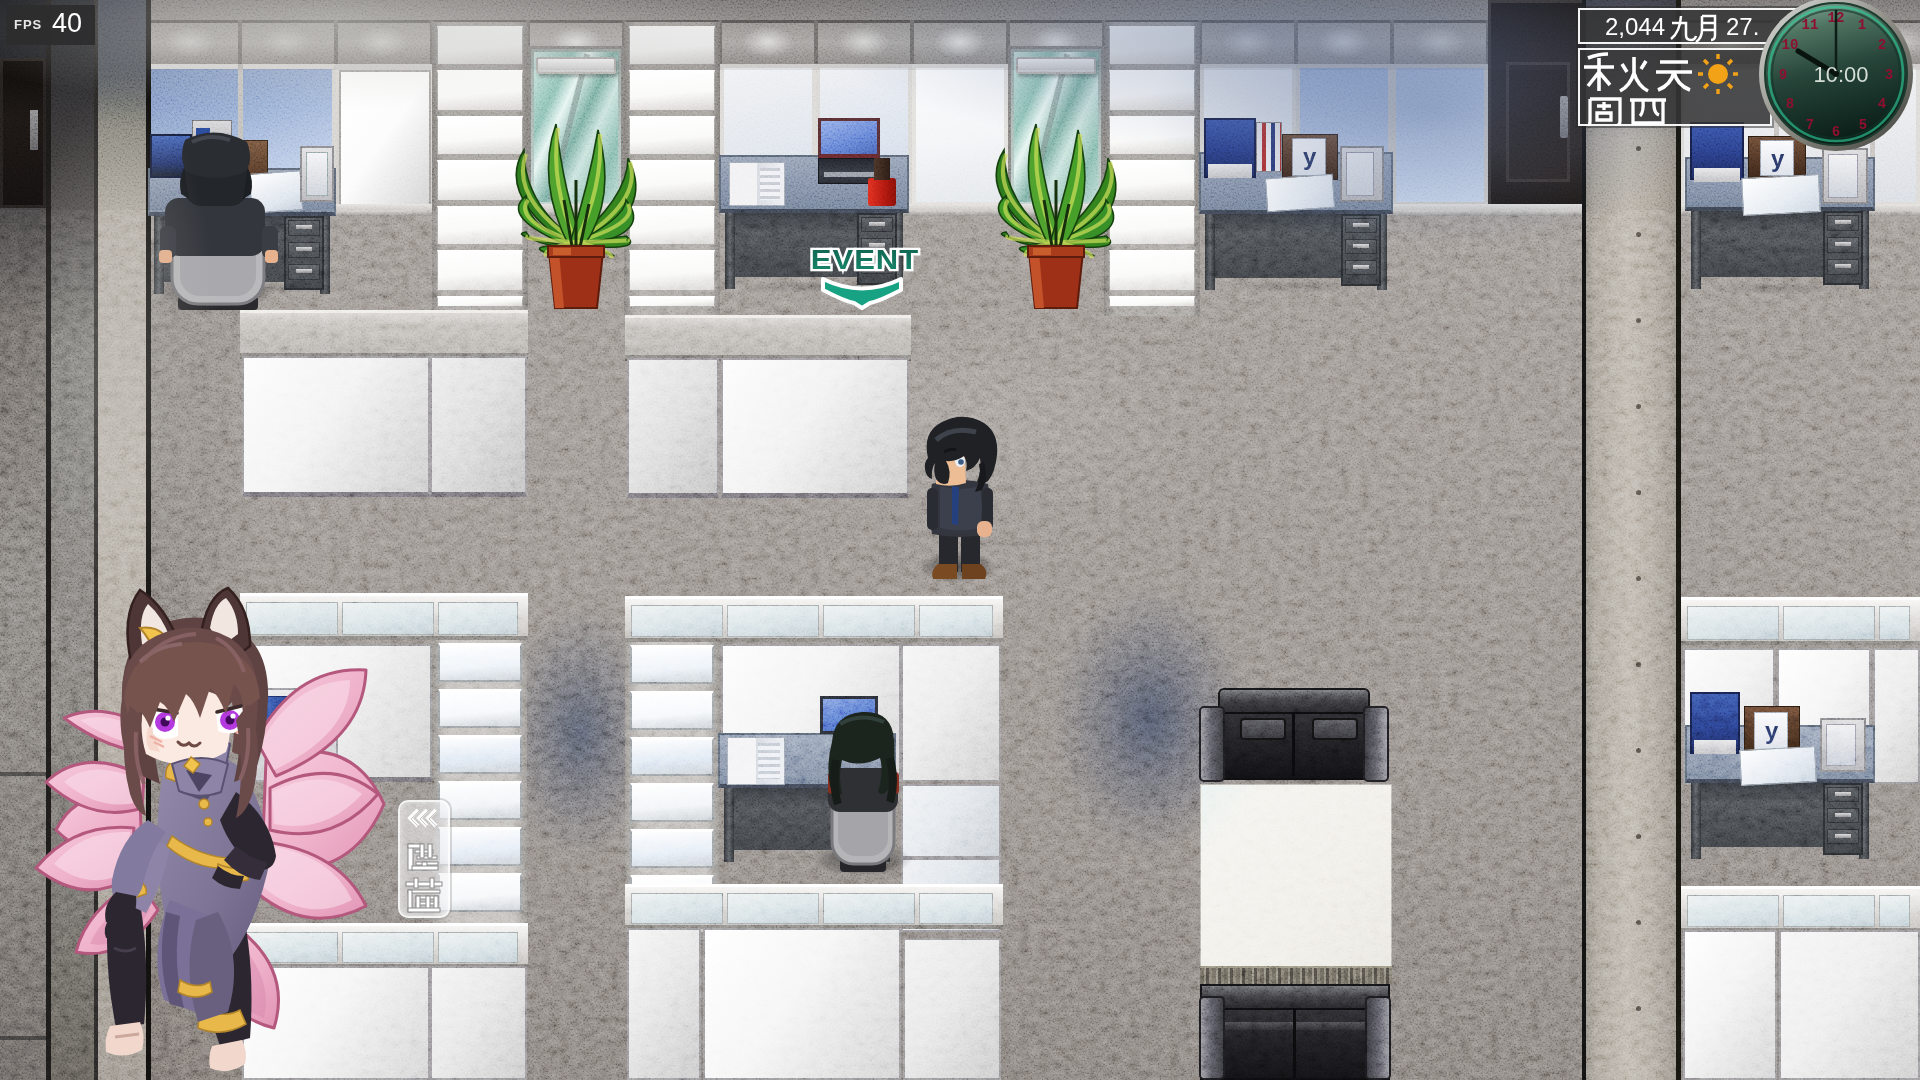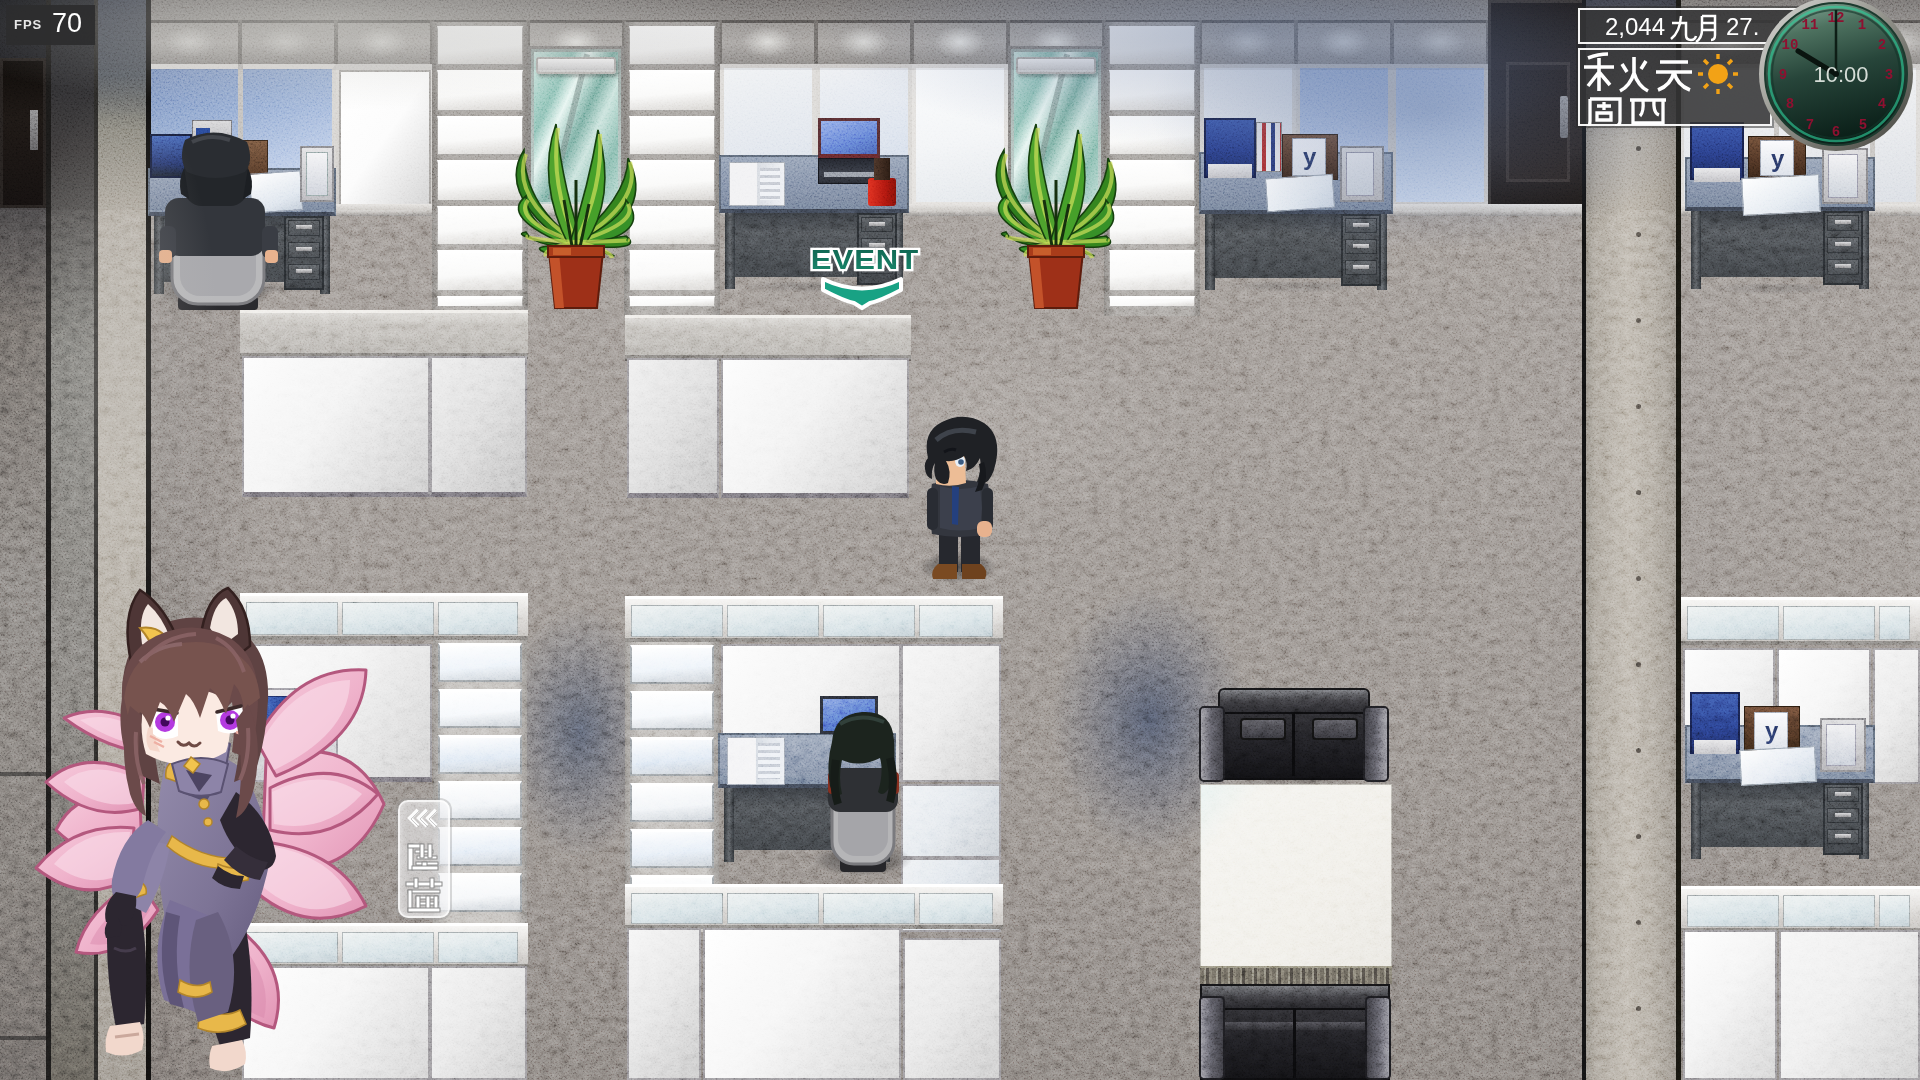--- a/index.html
+++ b/index.html
@@ -994,21 +994,21 @@
         <rect x="28" y="96" width="4" height="14"></rect>
         <rect x="36" y="96" width="4" height="14"></rect>
 <rect x="10" y="108" width="32" height="4"></rect>
 </g>
 </svg>
 
 <div style="position:absolute;left:6px;top:5px;width:89px;height:40px;background:rgba(44,44,46,0.92);"></div>
 
 <div style="position:absolute;left:14px;top:17px;width:40px;height:16px;color:#e8e8e8;font:bold 13px 'Liberation Sans',sans-serif;letter-spacing:1px;">FPS</div>
 
-<div style="position:absolute;left:52px;top:8px;width:40px;height:32px;color:#ffffff;font:27px 'Liberation Sans',sans-serif;">70</div>
+<div style="position:absolute;left:52px;top:8px;width:40px;height:32px;color:#ffffff;font:27px 'Liberation Sans',sans-serif;">40</div>
 
 <div style="position:absolute;left:1578px;top:8px;width:292px;height:36px;background:rgba(52,52,54,0.88);border:2px solid #f4f4f4;box-shadow:0 0 0 2px rgba(40,40,40,0.5);"></div>
 
 <svg width="292" height="36" viewBox="0 0 292 36" style="position:absolute;left:1578px;top:8px;" xmlns="http://www.w3.org/2000/svg">
 <text x="27" y="27" font-family="Liberation Sans,sans-serif" font-size="24" fill="#ffffff">2,044</text>
 <g stroke="#ffffff" stroke-width="2.5" fill="none">
 <path d="M103,8 q-1,16 -10,23"></path>
         <path d="M94,15 h14 v12 q0,5 5,5 q4,0 5,-4"></path>
 <path d="M124,8 h13 v19 q0,5 -4,5 M124,8 v14 q0,8 -6,12"></path>
         <path d="M125,15 h11 M125,22 h11"></path>

